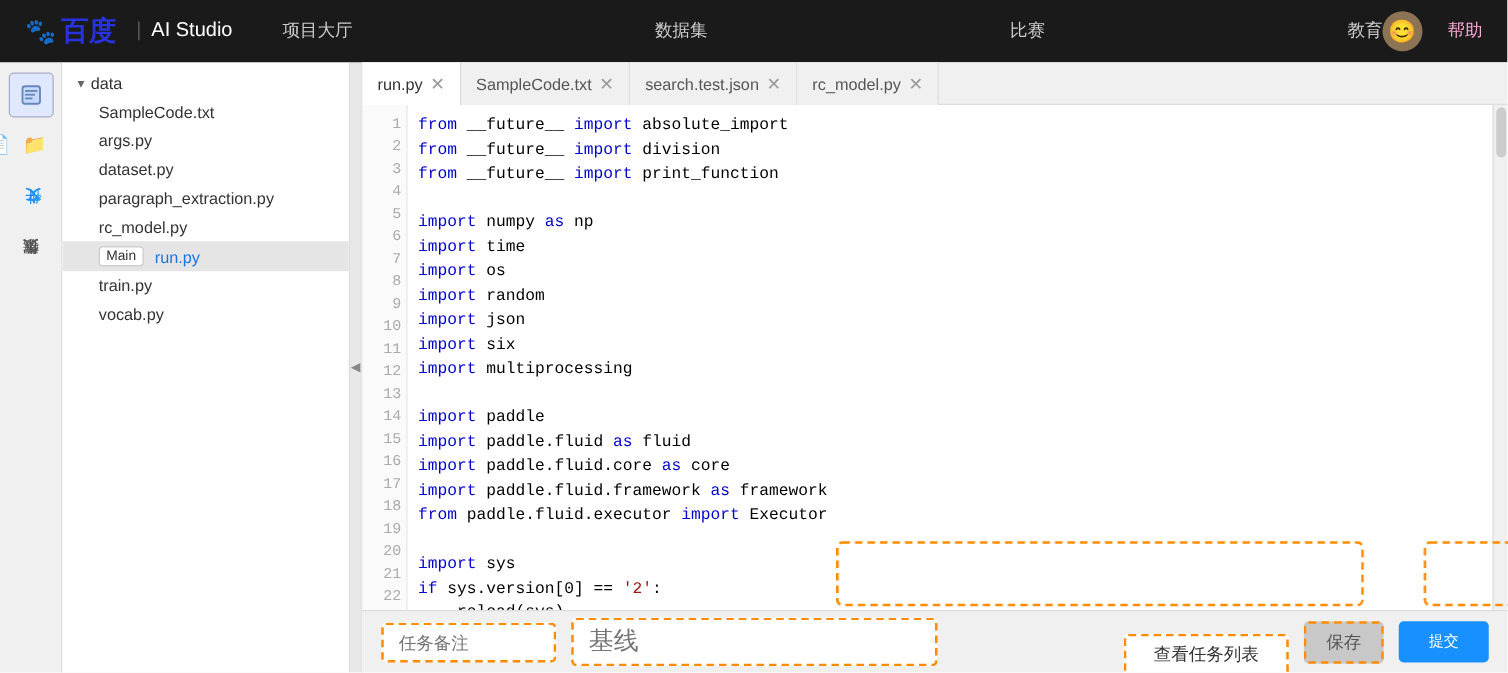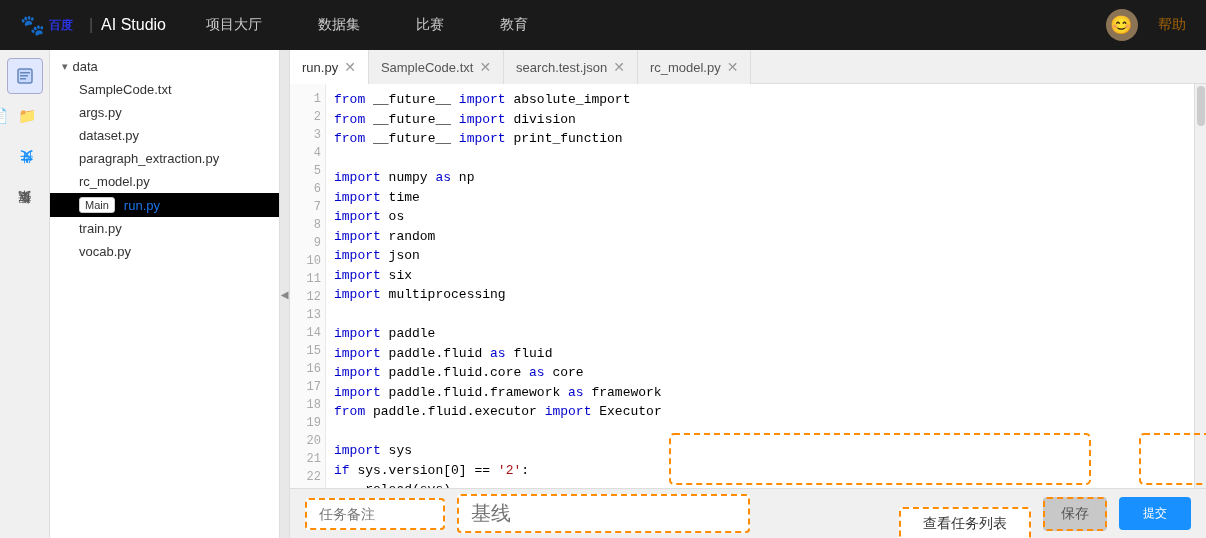--- a/index.html
+++ b/index.html
@@ -15,41 +15,41 @@
       color: white;
     }
     .header-logo {
       display: flex;
       align-items: center;
       margin-right: 40px;
     }
     .logo-baidu {
       color: #2932e1;
       font-weight: bold;
-      font-size: 12px;
+      font-size: 22px;
       margin-right: 8px;
     }
     .logo-paw {
       color: #2932e1;
       font-size: 20px;
       margin-right: 4px;
     }
     .logo-divider {
       color: #555;
       margin: 0 8px;
     }
     .logo-studio {
       color: white;
       font-size: 16px;
     }
     .header-nav {
       display: flex;
       gap: 56px;
       flex: 1;
-      justify-content: flex-start;
+      justify-content: space-between;
     }
     .header-nav a {
       color: #ccc;
       text-decoration: none;
       font-size: 14px;
       cursor: pointer;
     }
     .header-right {
       display: flex;
       align-items: center;
@@ -58,21 +58,21 @@
     .avatar-circle {
       width: 32px;
       height: 32px;
       border-radius: 50%;
       background: #8b7355;
       display: flex;
       align-items: center;
       justify-content: center;
       font-size: 18px;
     }
-    .help-text { color: #a16207; font-size: 14px; cursor: pointer; }
+    .help-text { color: #f9a8d4; font-size: 14px; cursor: pointer; }
 
     
     .main-container {
       display: flex;
       height: 488px;
     }
 
     
     .file-panel {
       width: 230px;
@@ -88,21 +88,21 @@
     }
     .file-tree-item {
       padding: 4px 10px 4px 12px;
       cursor: pointer;
       font-size: 13px;
       color: #333;
       display: flex;
       align-items: center;
       gap: 5px;
     }
-    .file-tree-item.active { background: #000000; align-items: flex-end; }
+    .file-tree-item.active { background: #e5e5e5; align-items: flex-end; }
     .file-tree-item.folder { font-weight: 500; }
     .file-tree-item .indent { width: 12px; display: inline-block; }
     .main-badge {
       background: white;
       border: 1px solid #ccc;
       border-radius: 3px;
       padding: 1px 5px;
       font-size: 11px;
       color: #333;
       margin-right: 4px;

